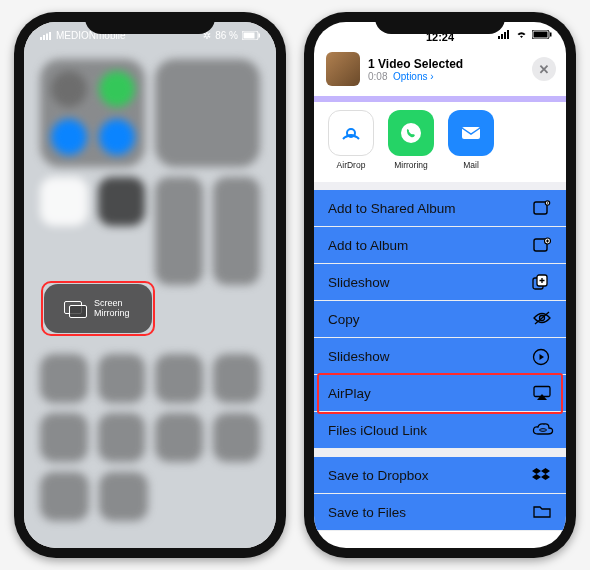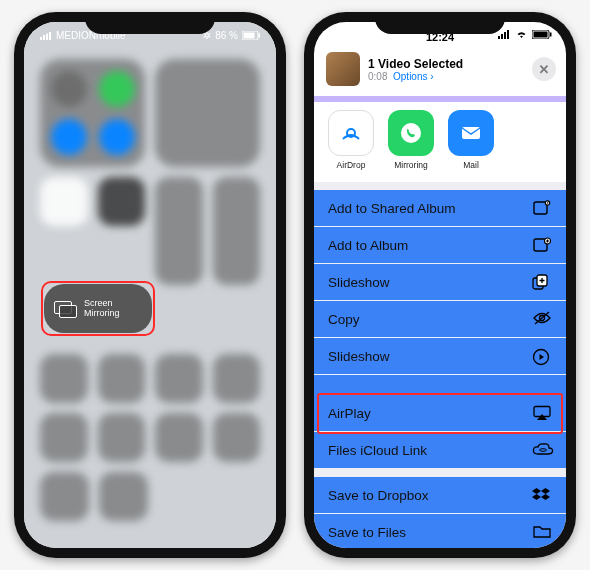--- a/index.html
+++ b/index.html
@@ -107,25 +107,25 @@
   .sm-highlight {
     position: absolute;
     inset: -3px;
     border: 2.5px solid #ff2b2b;
     border-radius: 10px;
     pointer-events: none;
   }
   .screen-mirror-tile {
     width: 108px; height: 49px;
     background: rgba(60,60,60,0.82);
-    border-radius: 20px;
+    border-radius: 14px;
     display: flex;
     align-items: center;
     gap: 8px;
-    padding: 0 10px;
+    padding: 0 20px;
     color: #fff;
   }
   .sm-icon { width: 22px; height: 16px; position: relative; flex-shrink: 0; }
   .sm-icon::before, .sm-icon::after {
     content: ""; position: absolute; border: 1.5px solid #fff; border-radius: 2px;
   }
   .sm-icon::before { width: 16px; height: 11px; top: 0; left: 0; }
   .sm-icon::after  { width: 16px; height: 11px; top: 4px; left: 5px; background: rgba(60,60,60,0.82); }
   .sm-label { font-size: 9px; line-height: 1.1; }
 
@@ -156,21 +156,21 @@
   .app { width: 50px; display:flex; flex-direction:column; align-items:center; gap:4px; flex-shrink:0; }
   .app-ic { width: 46px; height: 46px; border-radius: 12px; display:flex; align-items:center; justify-content:center; }
   .app-lbl { font-size: 8.5px; text-align:right; color:#222; }
   .action-list { background:#3b82f6; }
   .action-row {
     display:flex; align-items:center; justify-content:space-between;
     padding: 10px 14px; border-bottom: 1px solid #eceef1; font-size: 13.5px; color:#111;
   }
   .action-row .ic { width: 20px; height: 16px; display:inline-block; }
   .gap-row { height: 8px; background:#efeff3; }
-  .airplay-wrap { position: relative; margin-top: 20px; }
+  .airplay-wrap { position: relative; }
   .airplay-hl {
     position: absolute; left: 3px; right: 3px; top: -2px; bottom: -2px;
     border: 2.5px solid #ff2b2b; border-radius: 3px; pointer-events:none;
   }
   svg { display:block; }
 </style>
 </head>
 <body>
 
 <div class="phone">

